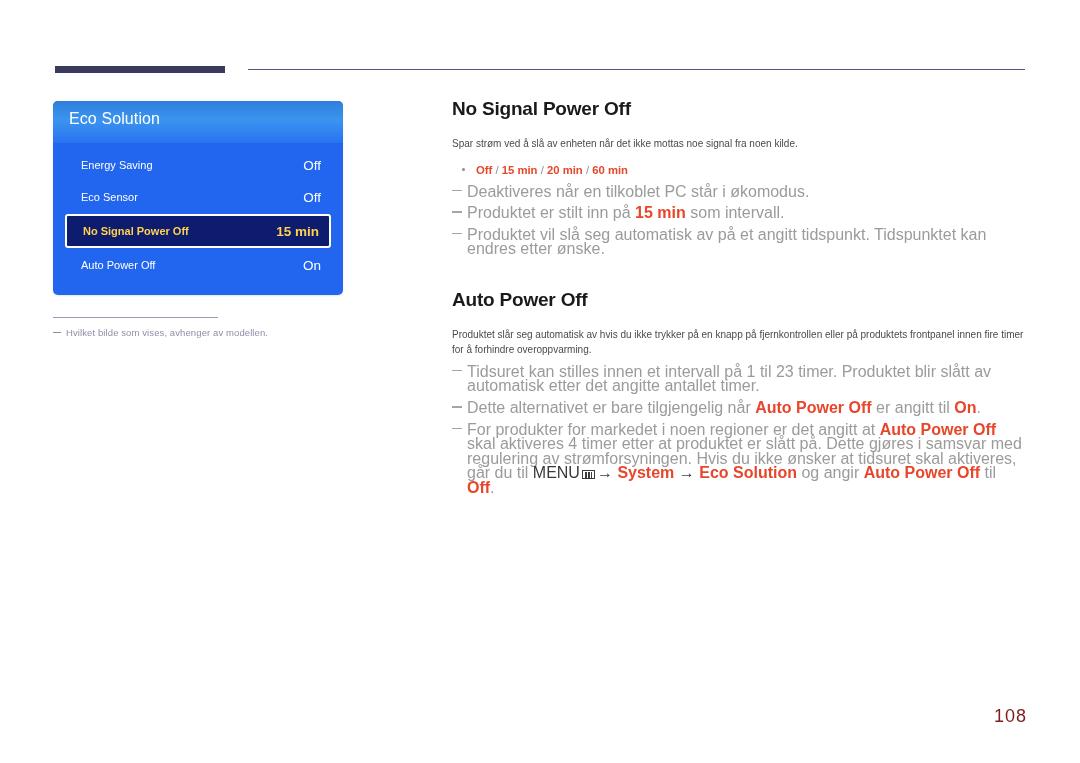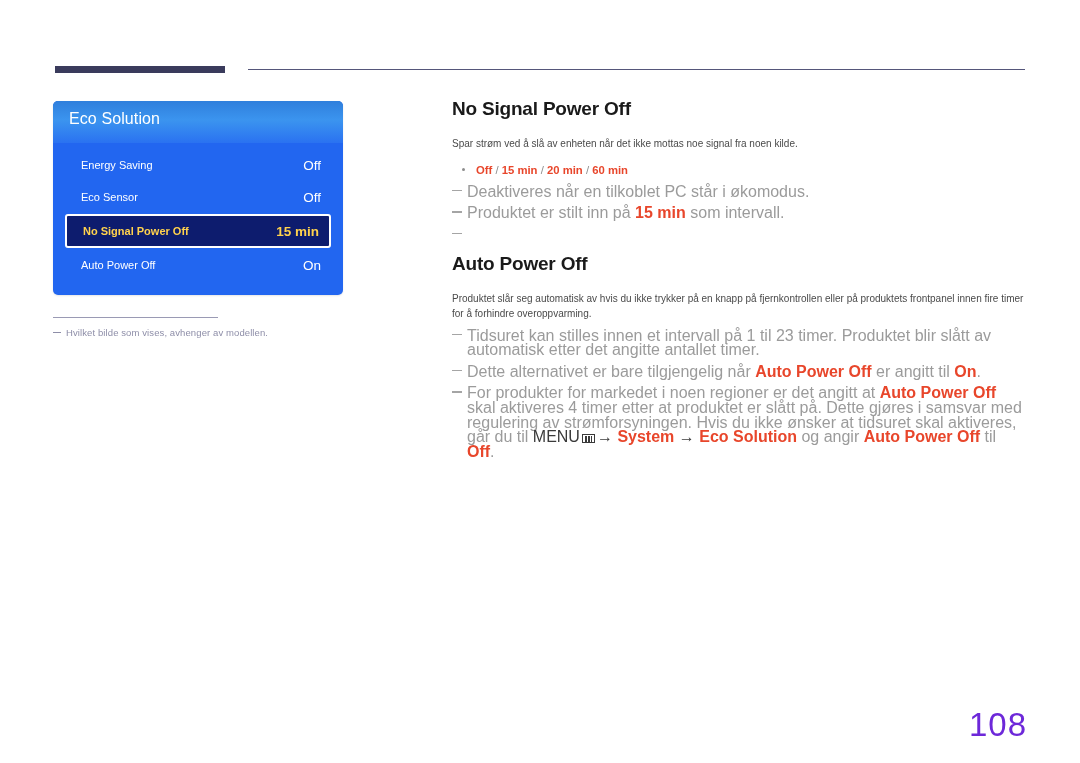--- a/index.html
+++ b/index.html
@@ -219,22 +219,22 @@
   .menu-glyph i.b2 { left: 5.3px; }
   .menu-glyph i.b3 { left: 8.1px; }
 
   .arrow { color: #3a3a3a; }
 
   
   #page-number {
     position: absolute;
     right: 53px;
     top: 706px;
-    font-size: 33px;
-    color: #6d28d9;
+    font-size: 18px;
+    color: #7f1d1d;
     letter-spacing: 1px;
   }
 </style>
 </head>
 <body>
 
 <div id="header-rule">
   <div class="bar-thick"></div>
   <div class="bar-thin"></div>
 </div>
@@ -287,21 +287,21 @@
 
   <div class="note">
     <span class="note-mark"></span><span>Deaktiveres når en tilkoblet PC står i økomodus.</span>
   </div>
 
   <div class="note">
     <span class="note-mark"></span><span>Produktet er stilt inn på </span><span class="hl">15 min</span><span> som intervall.</span>
   </div>
 
   <div class="note">
-    <span class="note-mark"></span>
+    <span class="note-mark"></span><span>Produktet vil slå seg automatisk av på et angitt tidspunkt. Tidspunktet kan endres etter ønske.</span>
   </div>
 
   <h2 class="sec-title second">Auto Power Off</h2>
   <p class="lead">Produktet slår seg automatisk av hvis du ikke trykker på en knapp på fjernkontrollen eller på produktets frontpanel innen fire timer for å forhindre overoppvarming.</p>
 
 
   <div class="note">
     <span class="note-mark"></span><span>Tidsuret kan stilles innen et intervall på 1 til 23 timer. Produktet blir slått av automatisk etter det angitte antallet timer.</span>
   </div>
 

